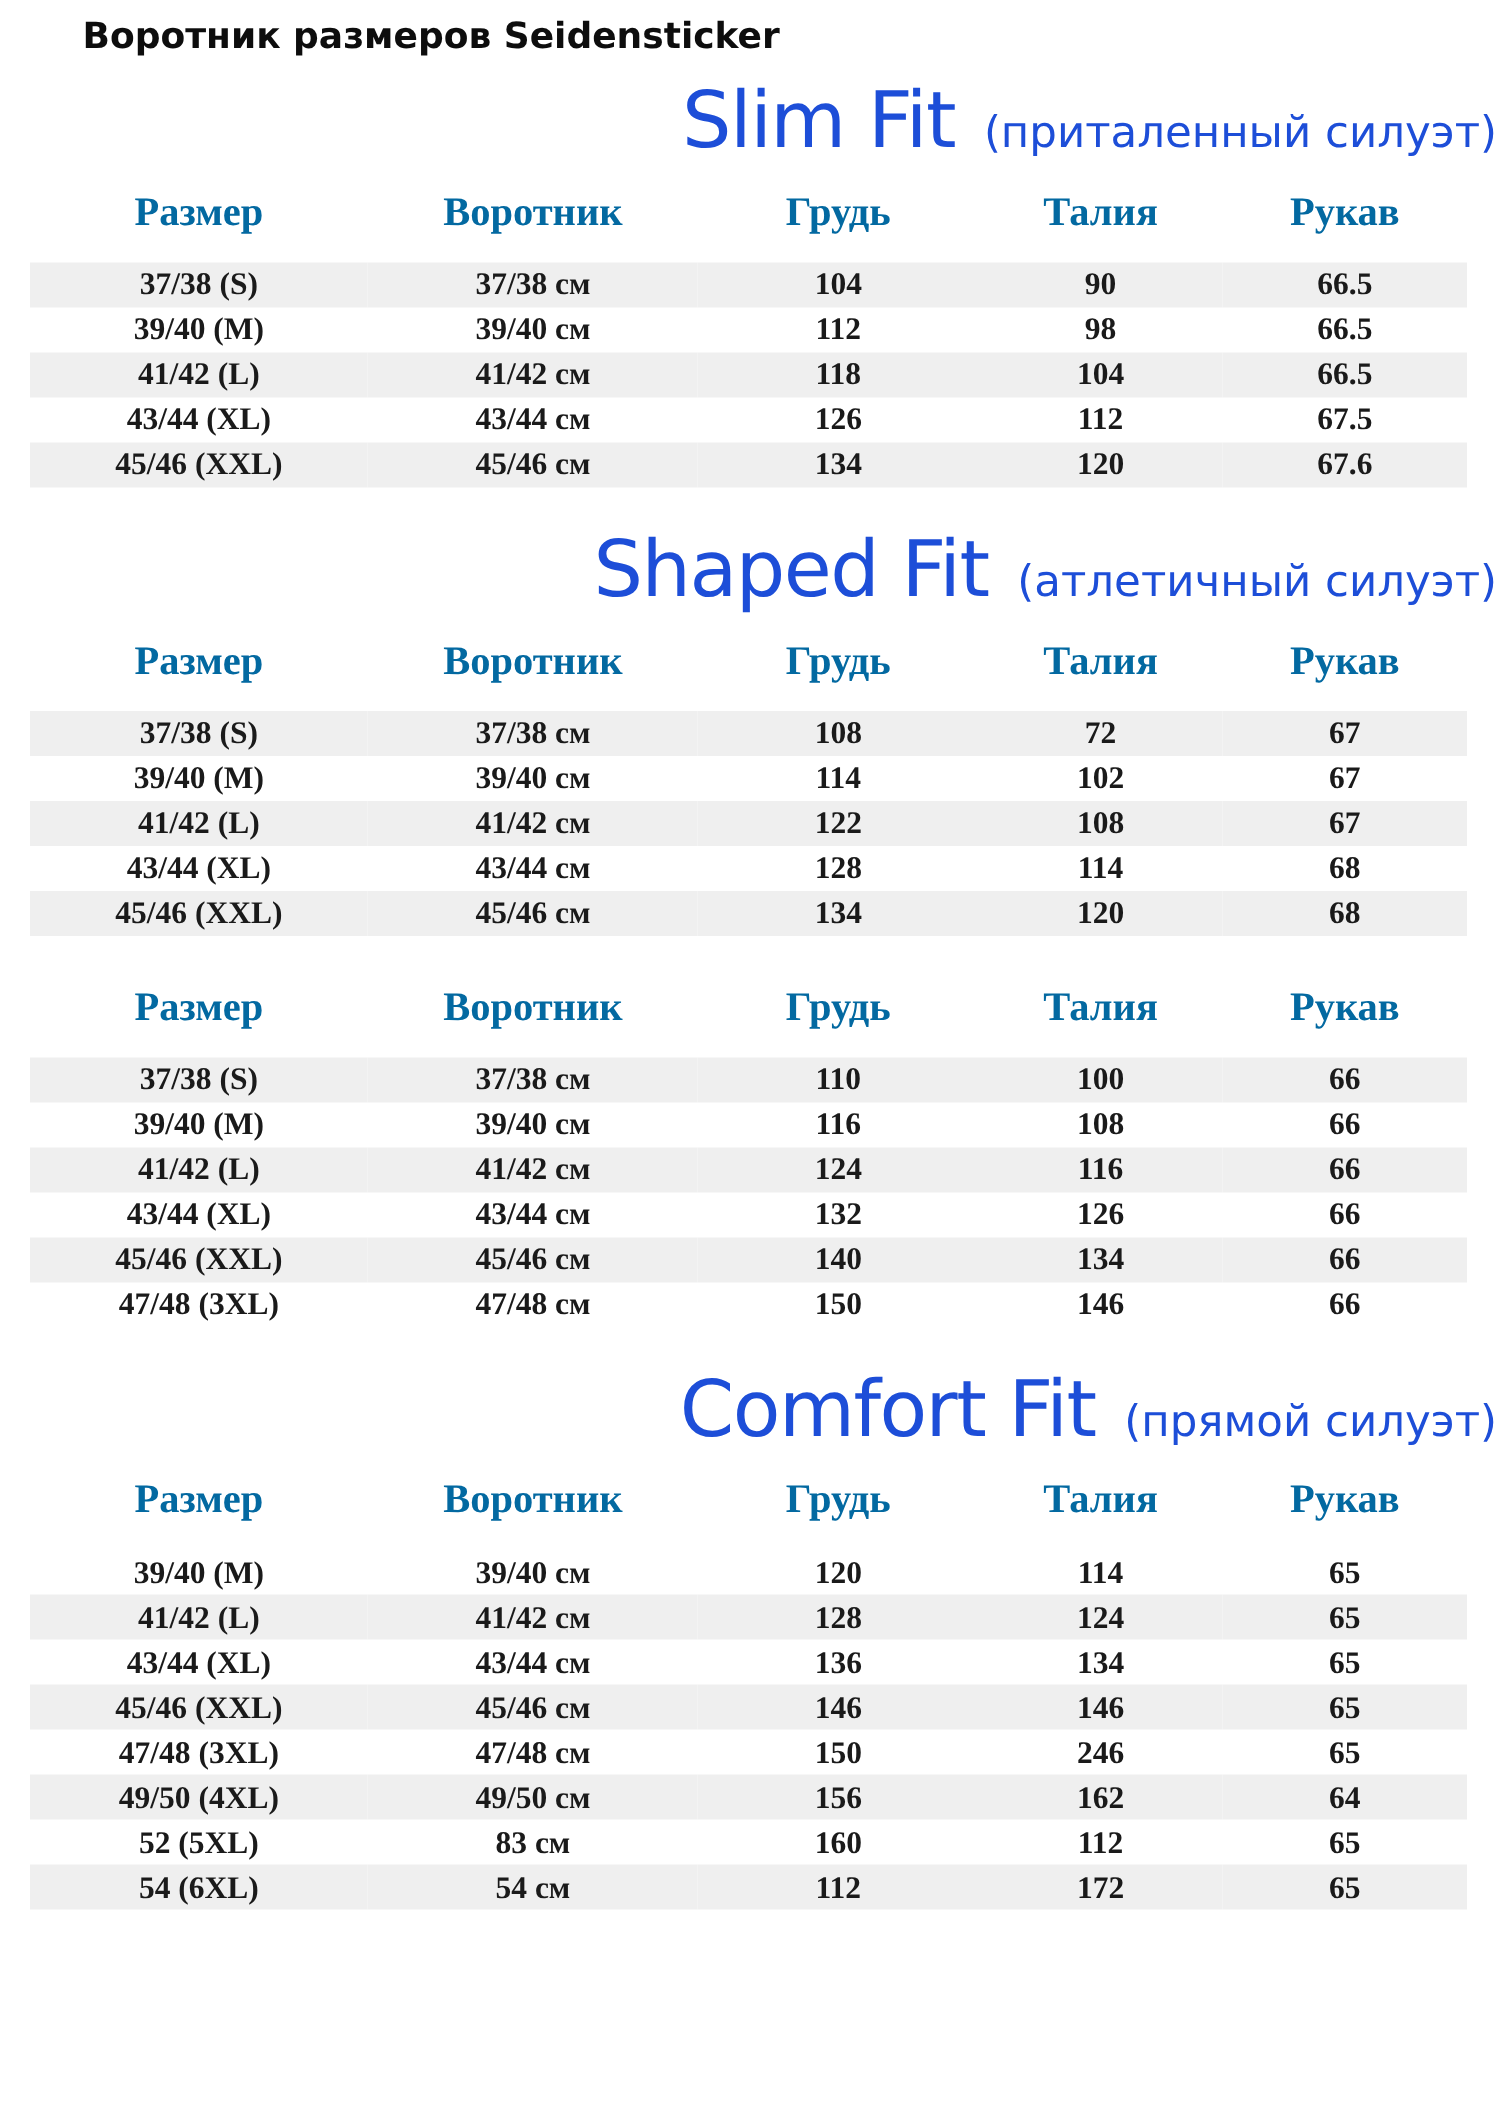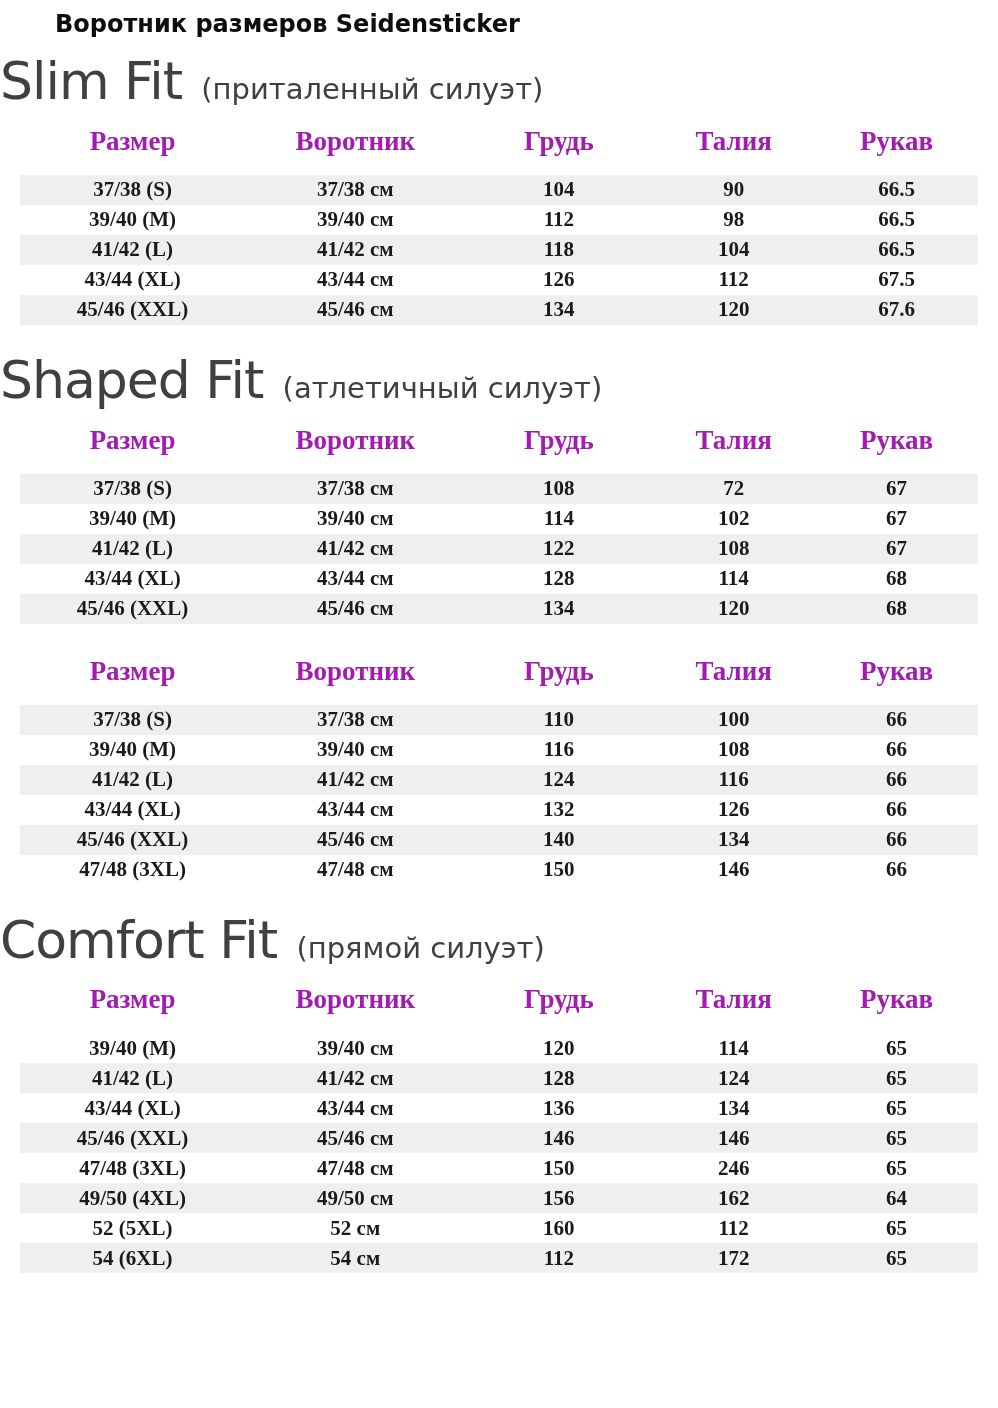--- a/index.html
+++ b/index.html
@@ -21,42 +21,42 @@
     padding: 10px 0 0 55px;
     font-family: "DejaVu Sans", sans-serif;
     font-weight: 700;
     font-size: 24px;
     color: #0d0d0d;
   }
   .fit-section { margin-top: 26px; }
   .fit-section:first-of-type { margin-top: 14px; }
   .section-title {
     margin: 0;
-    text-align: left;
+    text-align: right;
     font-family: "DejaVu Sans", sans-serif;
     font-weight: 400;
     line-height: 1.15;
     white-space: nowrap;
-    color: #404040;
+    color: #1d4ed8;
   }
   .fit-name  { font-size: 52px; letter-spacing: -1px; }
   .fit-sub   { font-size: 29px; margin-left: 10px; }
   table.size-table {
     width: 958px;
     margin: 8px auto 0 auto;
     border-collapse: collapse;
     table-layout: fixed;
   }
   table.size-table th {
     font-family: "Liberation Serif", serif;
     font-weight: 700;
     font-size: 27px;
     text-align: center;
     padding: 6px 0 18px 0;
-    color: #a21caf;
+    color: #0369a1;
   }
   table.size-table td {
     font-family: "Liberation Serif", serif;
     font-weight: 700;
     font-size: 21px;
     text-align: center;
     height: 30px;
     padding: 0;
     color: #1a1a1a;
   }
@@ -315,21 +315,21 @@
             </tr>
             <tr>
               <td>49/50 (4XL)</td>
               <td>49/50 см</td>
               <td>156</td>
               <td>162</td>
               <td>64</td>
             </tr>
             <tr>
               <td>52 (5XL)</td>
-              <td>52 см</td>
+              <td>83 см</td>
               <td>160</td>
               <td>112</td>
               <td>65</td>
             </tr>
             <tr>
               <td>54 (6XL)</td>
               <td>54 см</td>
               <td>112</td>
               <td>172</td>
               <td>65</td>

